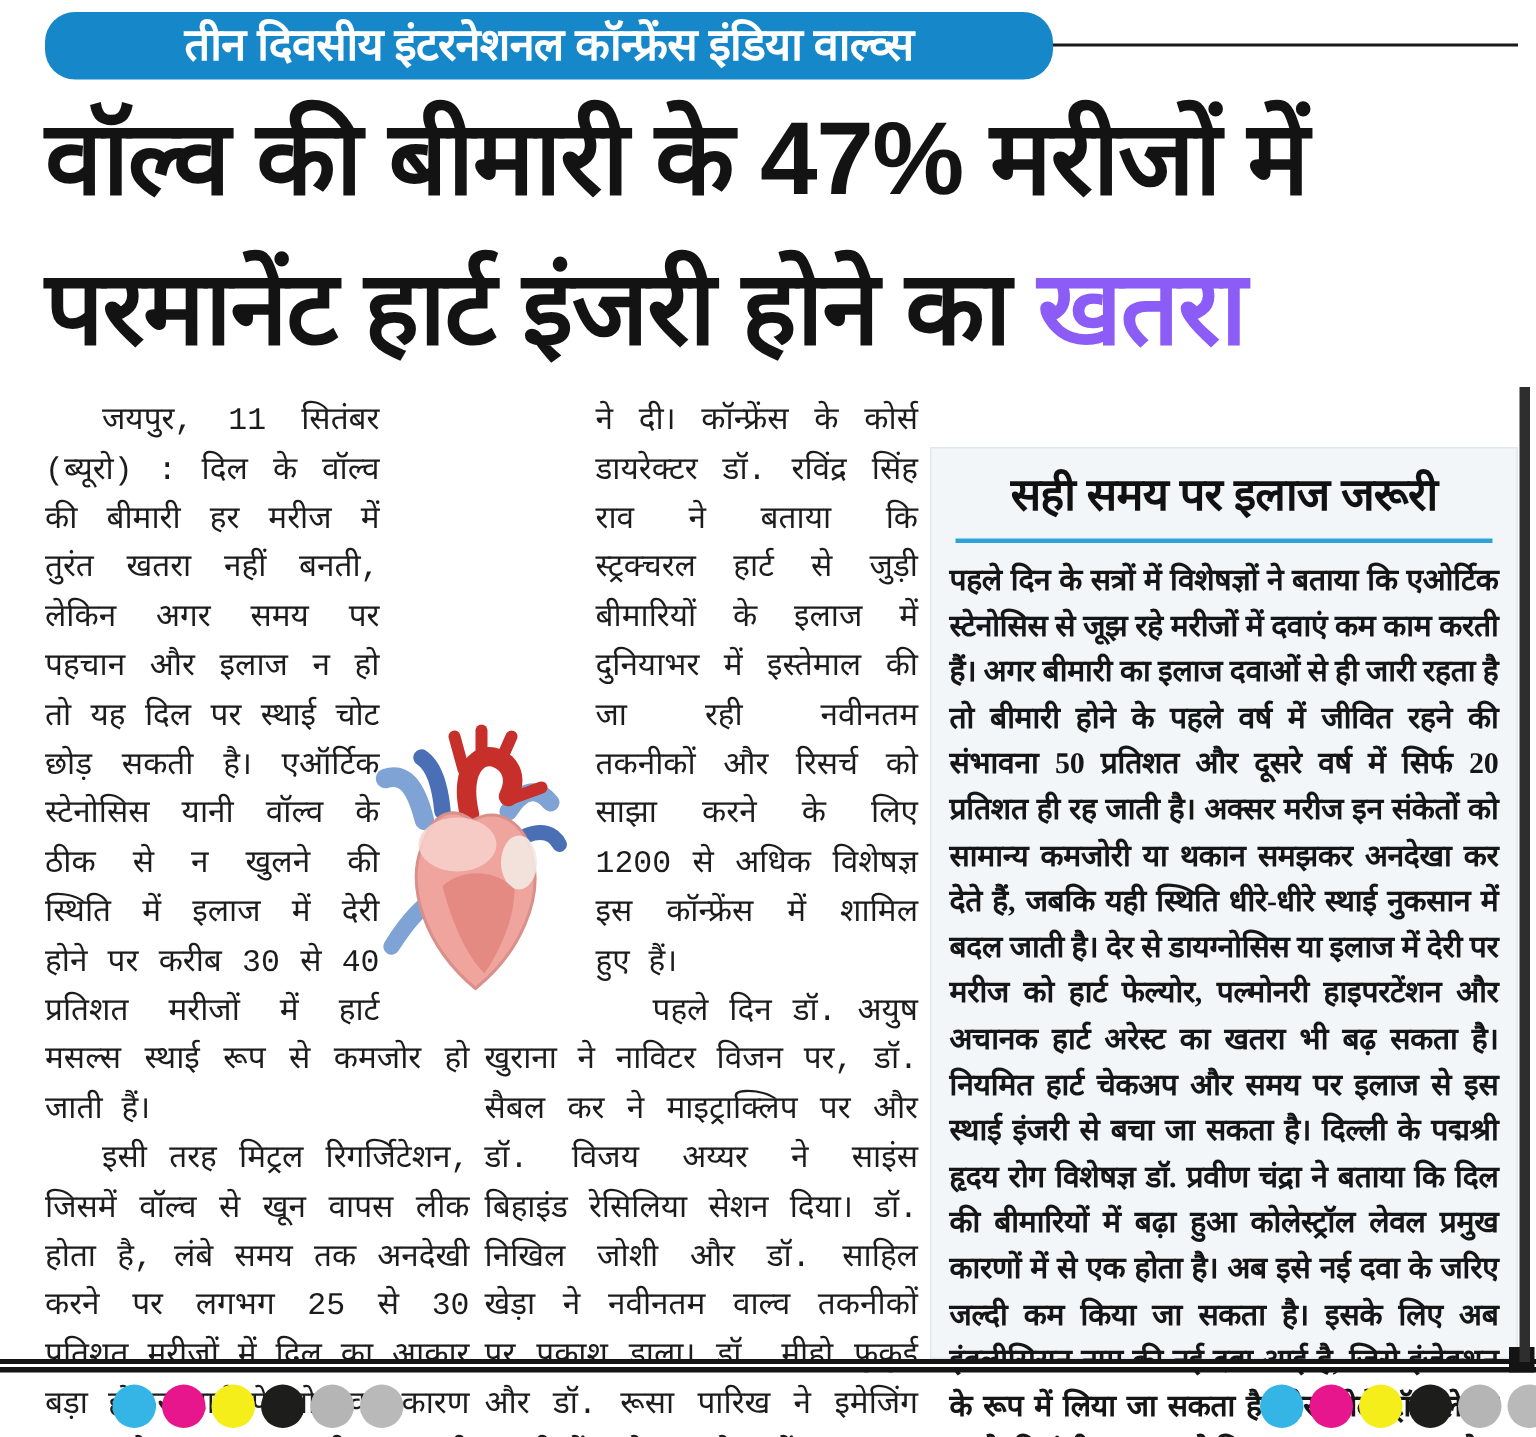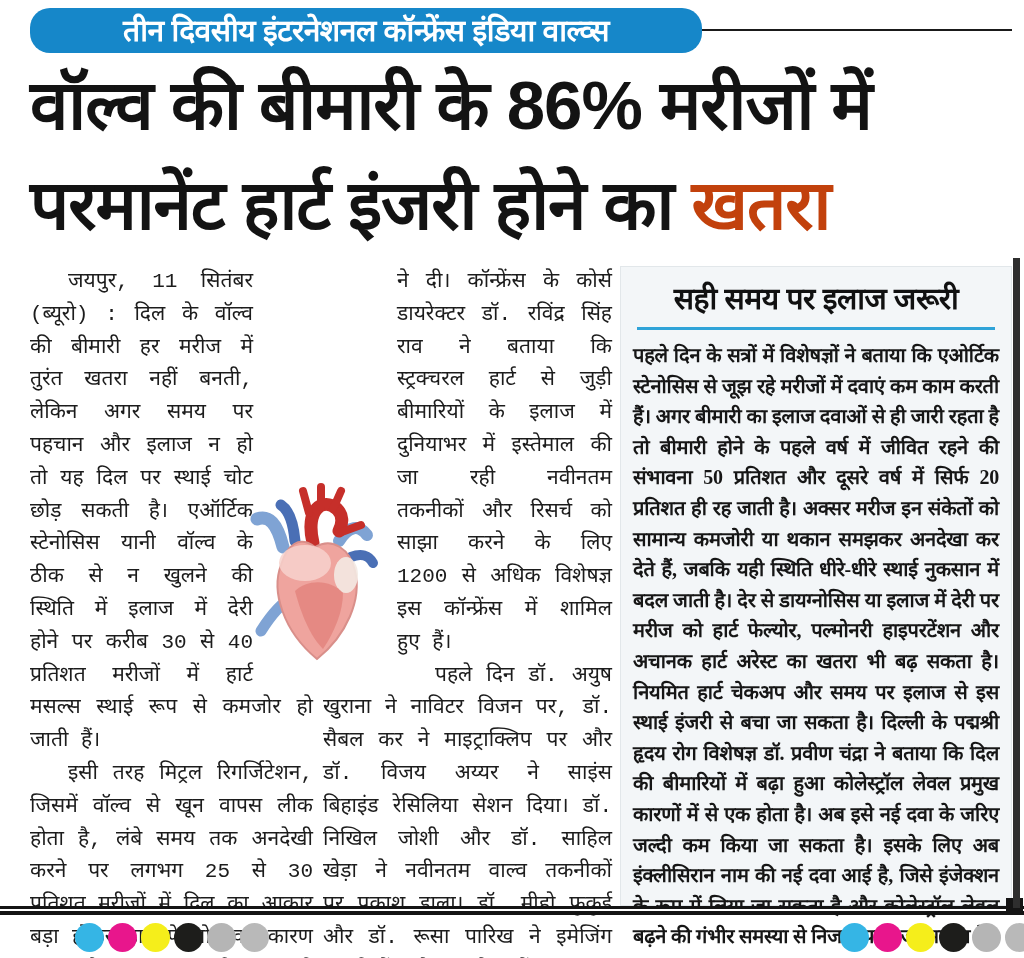--- a/index.html
+++ b/index.html
@@ -10,33 +10,33 @@
   .banner{position:absolute;left:30px;top:8px;width:672px;height:45px;background:#1687c9;
           color:#ffffff;font-family:"Liberation Sans",sans-serif;font-weight:bold;
           font-size:30px;line-height:45px;text-align:center;letter-spacing:-.5px;border-radius:20px;}
   .banner-rule{position:absolute;left:702px;top:29px;width:310px;height:2px;background:#1a1a1a;}
 
   
   .headline{position:absolute;left:30px;top:56px;width:982px;height:204px;
             font-family:"Liberation Sans",sans-serif;font-weight:800;color:#131313;
             font-size:69px;line-height:100px;letter-spacing:-1px;white-space:nowrap;}
   .headline .hl-line{display:block;}
-  .hl-highlight{color:#c2410c;}
+  .hl-highlight{color:#8b5cf6;}
 
   
   .columns{position:absolute;left:30px;top:266px;width:982px;height:640px;display:flex;}
   .bodytext{font-size:21px;line-height:32.8px;text-align:justify;color:#1c1c1c;font-family:Liberation Mono, monospace;}
   .col1{width:283px;margin-right:10px;}
   .col2{width:289px;margin-right:8px;}
   .indent{text-indent:38px;}
   .spacer-right{float:right;width:60px;height:168px;margin-top:228px;}
   .spacer-left{float:left;width:74px;height:232px;margin-top:166px;}
 
   
-  .col3{flex:1;background:#f3f6f8;border:1px solid #e2e7ea;box-sizing:border-box;padding:10px 12px 10px 12px;}
+  .col3{flex:1;background:#f3f6f8;border:1px solid #e2e7ea;box-sizing:border-box;padding:10px 12px 10px 12px;margin-top:32px;}
   .box-title{font-family:"Liberation Sans",sans-serif;font-weight:800;color:#111;
              font-size:30px;line-height:44px;text-align:center;letter-spacing:-.5px;}
   .box-underline{height:3px;background:#2fa3d8;margin:6px 4px 10px 4px;}
   .box-body{font-size:20px;line-height:30.6px;font-weight:bold;text-align:justify;
             color:#161616;letter-spacing:-.2px;}
 
   
   .heart{position:absolute;left:243px;top:479px;width:140px;height:190px;}
 
   
@@ -55,21 +55,21 @@
 <body>
 
 <div id="page">
 
   <div class="banner">
     <span>तीन दिवसीय इंटरनेशनल कॉन्फ्रेंस इंडिया वाल्व्स</span>
   </div>
   <div class="banner-rule"></div>
 
   <div class="headline">
-    <span class="hl-line">वॉल्व की बीमारी के 86% मरीजों में</span>
+    <span class="hl-line">वॉल्व की बीमारी के 47% मरीजों में</span>
     <span class="hl-line"><span>परमानेंट हार्ट इंजरी होने का </span><span class="hl-highlight">खतरा</span></span>
   </div>
 
   <div class="columns">
 
     <div class="col1 bodytext">
       <div class="spacer-right"></div>
       <p class="indent" style="margin:0;">जयपुर, 11 सितंबर (ब्यूरो) : दिल के वॉल्व की बीमारी हर मरीज में तुरंत खतरा नहीं बनती, लेकिन अगर समय पर पहचान और इलाज न हो तो यह दिल पर स्थाई चोट छोड़ सकती है। एऑर्टिक स्टेनोसिस यानी वॉल्व के ठीक से न खुलने की स्थिति में इलाज में देरी होने पर करीब 30 से 40 प्रतिशत मरीजों में हार्ट मसल्स स्थाई रूप से कमजोर हो जाती हैं।</p>
       <p class="indent" style="margin:0;">इसी तरह मिट्रल रिगर्जिटेशन, जिसमें वॉल्व से खून वापस लीक होता है, लंबे समय तक अनदेखी करने पर लगभग 25 से 30 प्रतिशत मरीजों में दिल का आकार बड़ा होकर हार्ट फेल्योर का कारण बनता है। यह जानकारी राजधानी के निजी होटल में गुरुवार से शुरू हुई 3 दिवसीय इंटरनेशनल कॉन्फ्रेंस इंडिया वॉल्व में देश विदेश से आए हृदय रोग विशेषज्ञों</p>
     </div>

